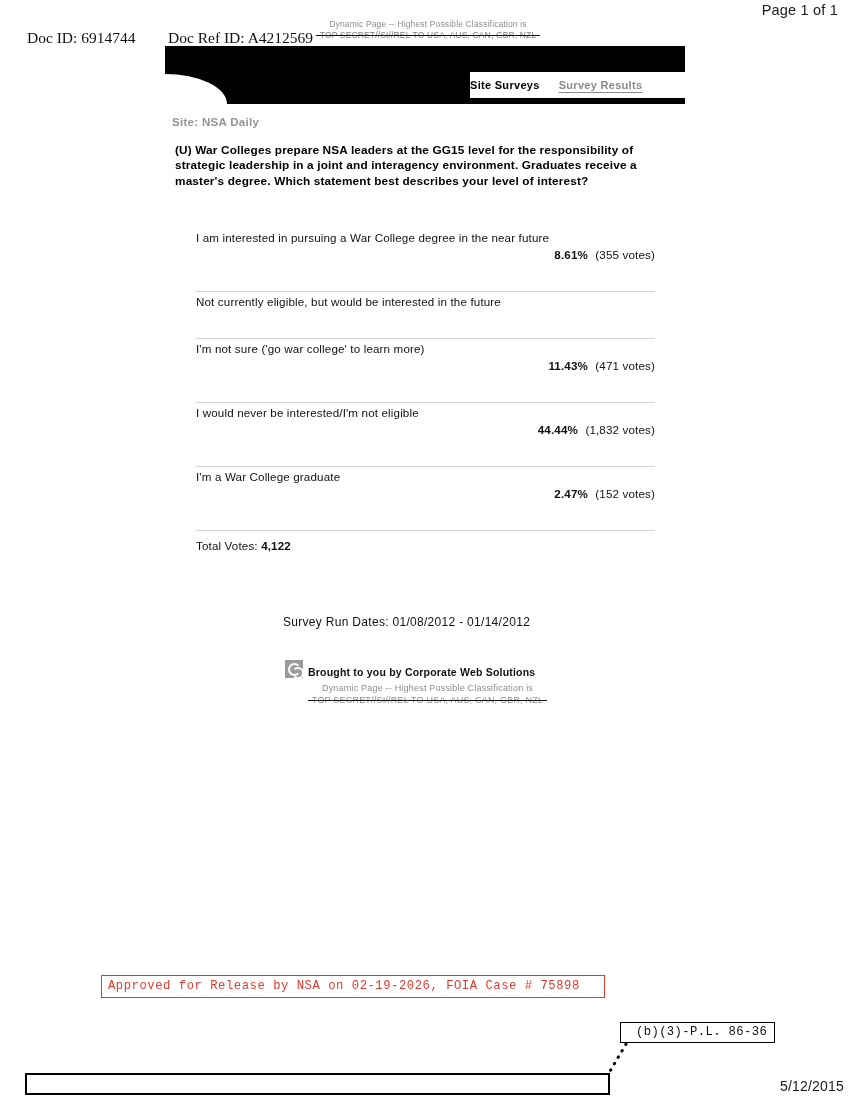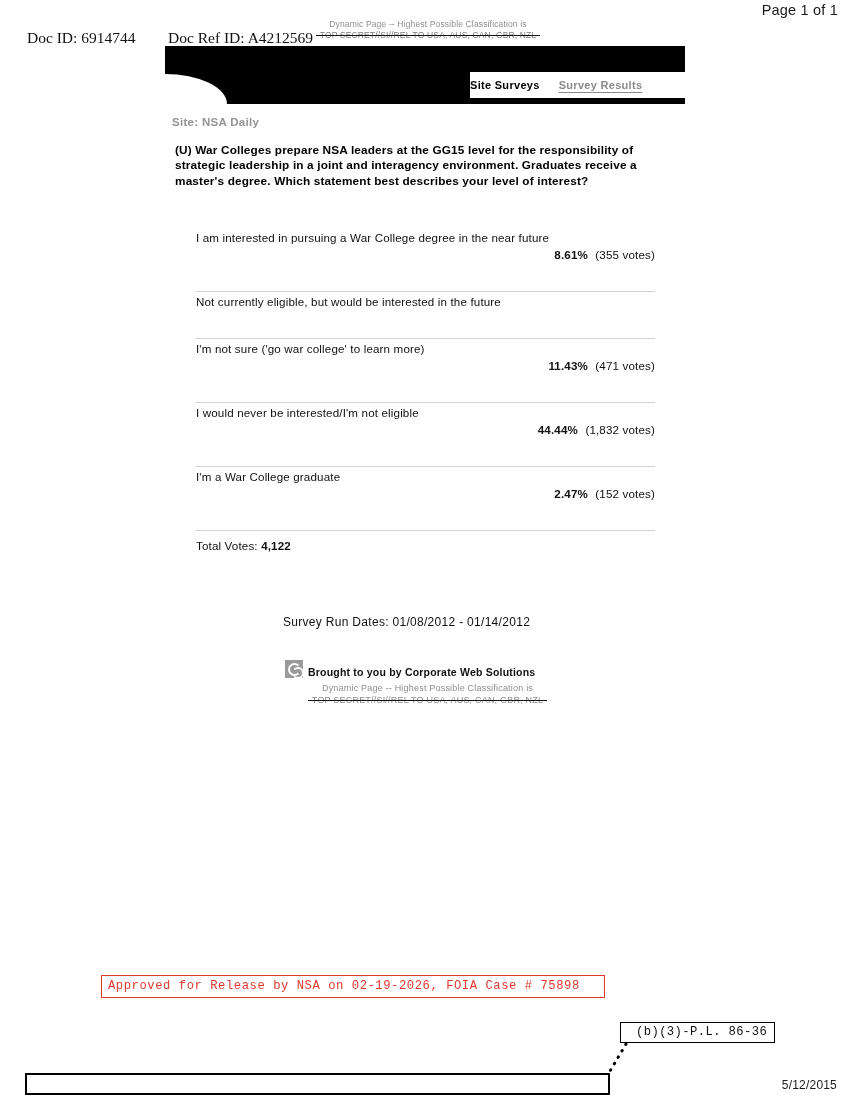--- a/index.html
+++ b/index.html
@@ -258,22 +258,22 @@
   #redaction-box {
     top: 1073px; left: 25px;
     width: 585px; height: 22px;
     box-sizing: border-box;
     border: 2.2px solid #000;
     background: #ffffff;
   }
 
   
   #print-date {
-    top: 1078px; right: 13px;
-    font-size: 12px;
+    top: 1078px; right: 6px;
+    font-size: 14px;
     color: #1a1a1a;
     letter-spacing: .2px;
   }
 </style>
 </head>
 <body>
 
 <div class="abs" id="page-number">Page 1 of 1</div>
 <div class="abs" id="doc-id">Doc ID: 6914744</div>
 <div class="abs" id="doc-ref-id">Doc Ref ID: A4212569</div>

